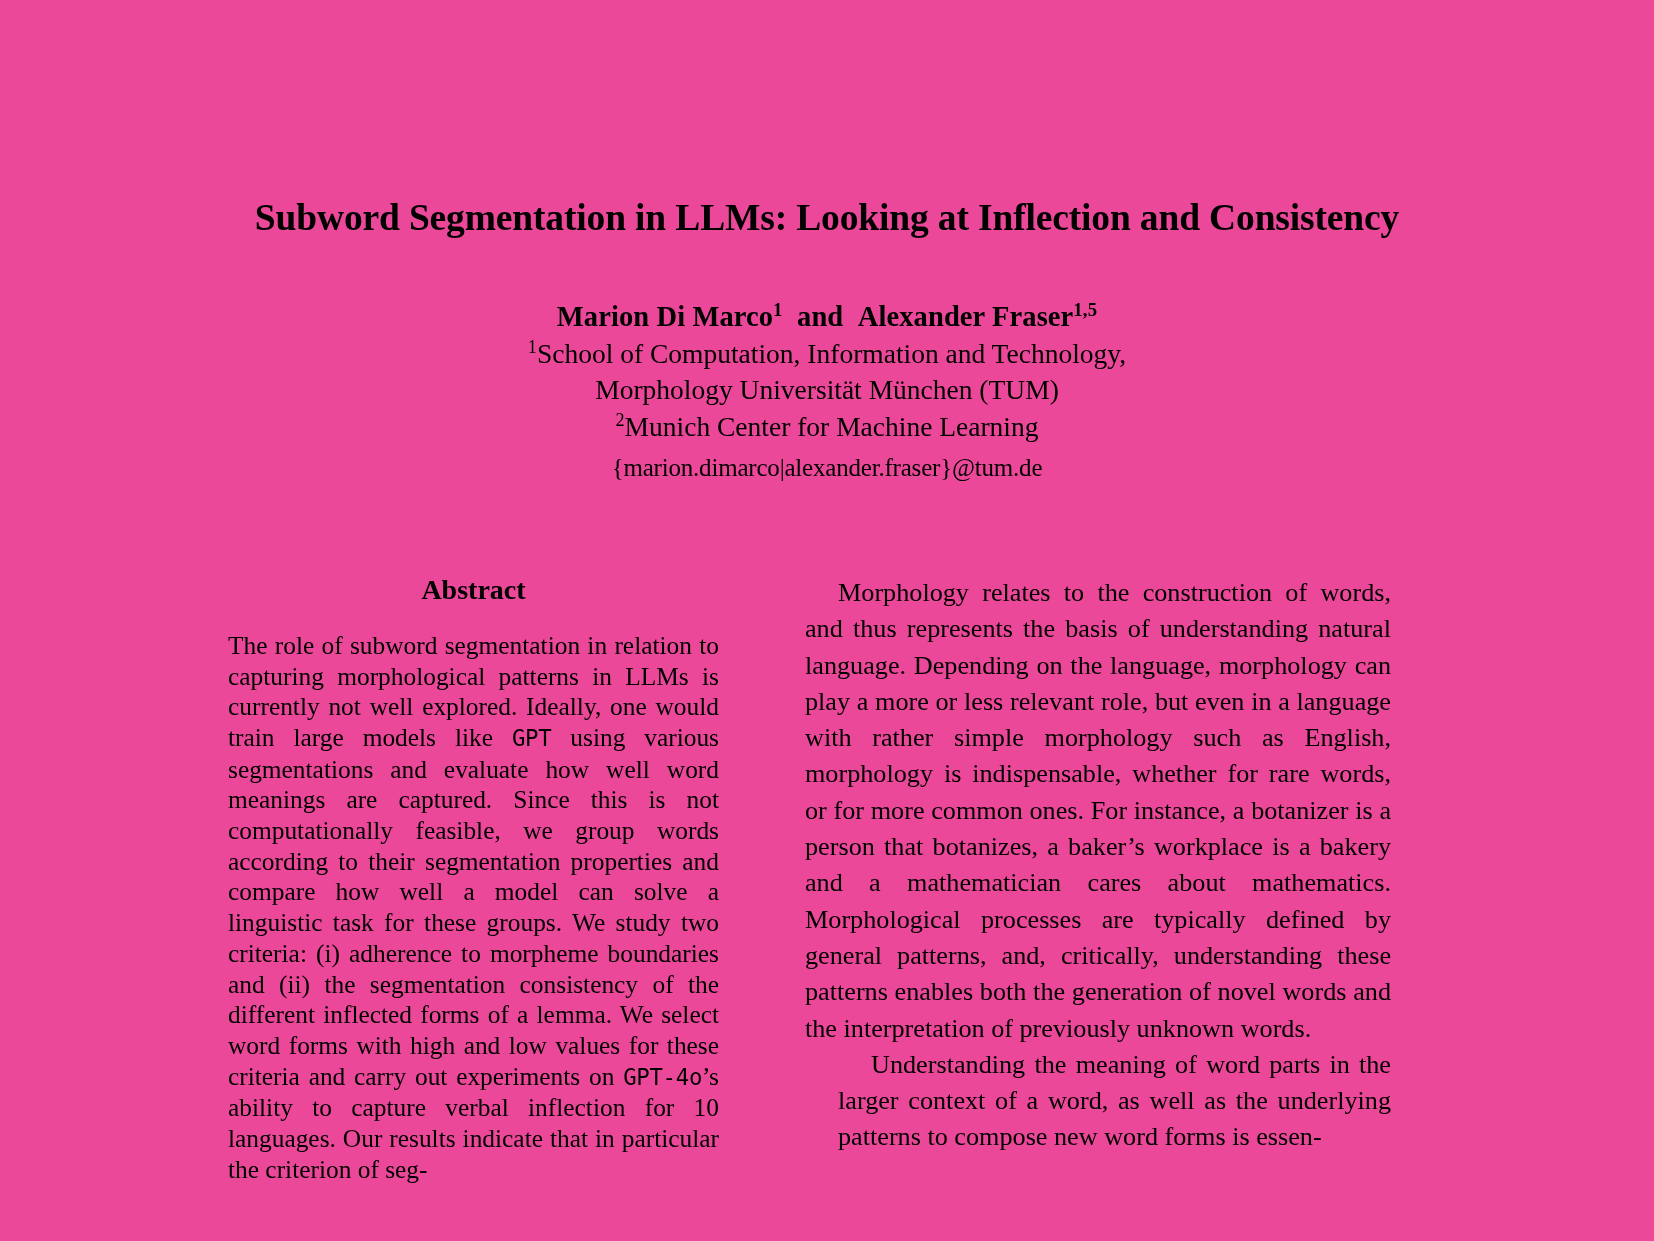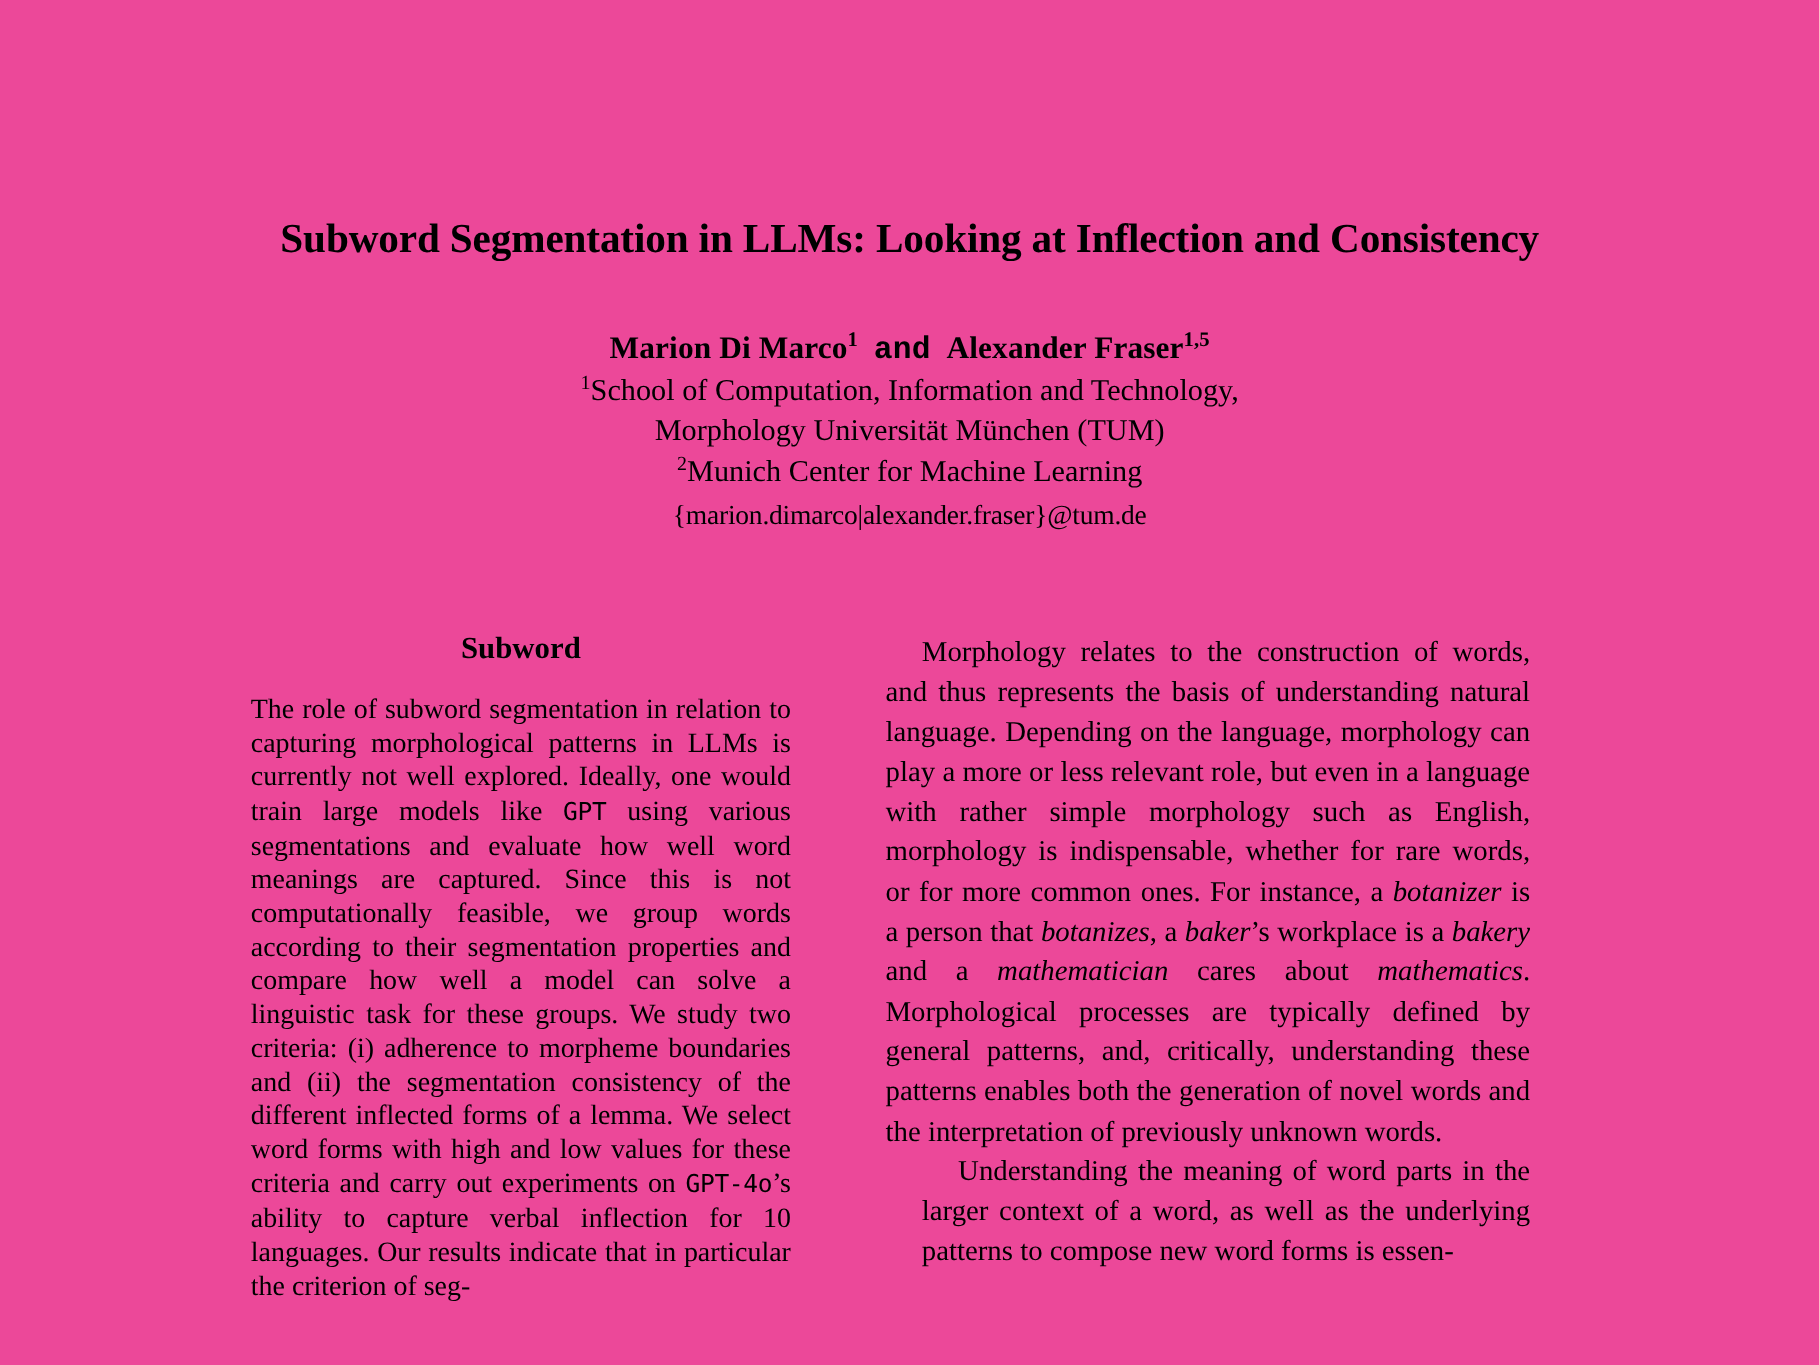--- a/index.html
+++ b/index.html
@@ -49,21 +49,20 @@
     line-height: 36.6px;
   }
   .author-names {
     font-size: 28.5px;
     font-weight: bold;
     margin: 0;
     letter-spacing: 0.1px;
   }
   .author-names .sep {
     font-weight: bold;
-    font-family: Liberation Mono, monospace;
   }
   .affil-line {
     font-size: 27.5px;
     margin: 0;
   }
   sup {
     font-size: 0.66em;
     vertical-align: super;
     line-height: 0;
   }
@@ -132,21 +131,20 @@
     margin-top: 0;
     margin-left: 33px;
   }
 
   .mono {
     font-family: "DejaVu Sans Mono", "Liberation Mono", monospace;
     font-size: 0.88em;
     letter-spacing: -0.3px;
   }
   .ital {
-    font-style: italic;
   }
 </style>
 </head>
 <body>
 
 <div class="page">
 
   <div class="title-block">
     <h1 class="paper-title">Subword Segmentation in LLMs: Looking at Inflection and Consistency</h1>
   </div>
@@ -159,21 +157,21 @@
     <p class="affil-line"><span>Morphology Universität München (TUM)</span></p>
 
     <p class="affil-line"><sup>2</sup><span>Munich Center for Machine Learning</span></p>
 
     <p class="email-line">{marion.dimarco|alexander.fraser}@tum.de</p>
   </div>
 
   <div class="columns">
 
     <div class="col-left">
-      <h2 class="abstract-heading">Subword</h2>
+      <h2 class="abstract-heading">Abstract</h2>
       <p class="abstract-text"><span>The role of subword segmentation in relation to capturing morphological patterns in LLMs is currently not well explored. Ideally, one would train large models like </span><span class="mono">GPT</span><span> using various segmentations and evaluate how well word meanings are captured. Since this is not computationally feasible, we group words according to their segmentation properties and compare how well a model can solve a linguistic task for these groups. We study two criteria: (i) adherence to morpheme boundaries and (ii) the segmentation consistency of the different inflected forms of a lemma. We select word forms with high and low values for these criteria and carry out experiments on </span><span class="mono">GPT-4o</span><span>’s ability to capture verbal inflection for 10 languages. Our results indicate that in particular the criterion of seg-</span></p>
     </div>
 
     <div class="col-right">
       <p class="body-par"><span>Morphology relates to the construction of words, and thus represents the basis of understanding natural language. Depending on the language, morphology can play a more or less relevant role, but even in a language with rather simple morphology such as English, morphology is indispensable, whether for rare words, or for more common ones. For instance, a </span><span class="ital">botanizer</span><span> is a person that </span><span class="ital">botanizes</span><span>, a </span><span class="ital">baker</span><span>’s workplace is a </span><span class="ital">bakery</span><span> and a </span><span class="ital">mathematician</span><span> cares about </span><span class="ital">mathematics</span><span>. Morphological processes are typically defined by general patterns, and, critically, understanding these patterns enables both the generation of novel words and the interpretation of previously unknown words.</span></p>
 
       <p class="body-par">Understanding the meaning of word parts in the larger context of a word, as well as the underlying patterns to compose new word forms is essen-</p>
     </div>
 
   </div>

